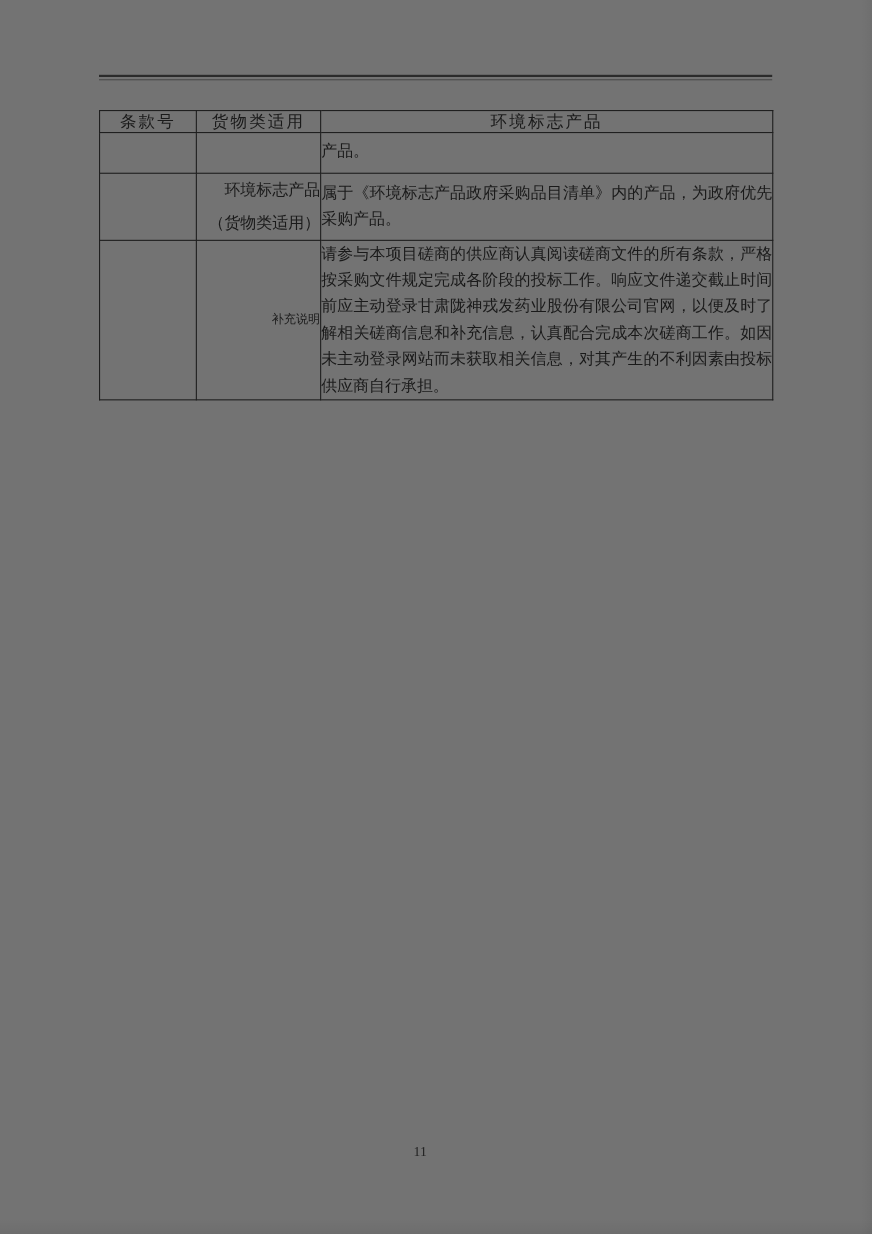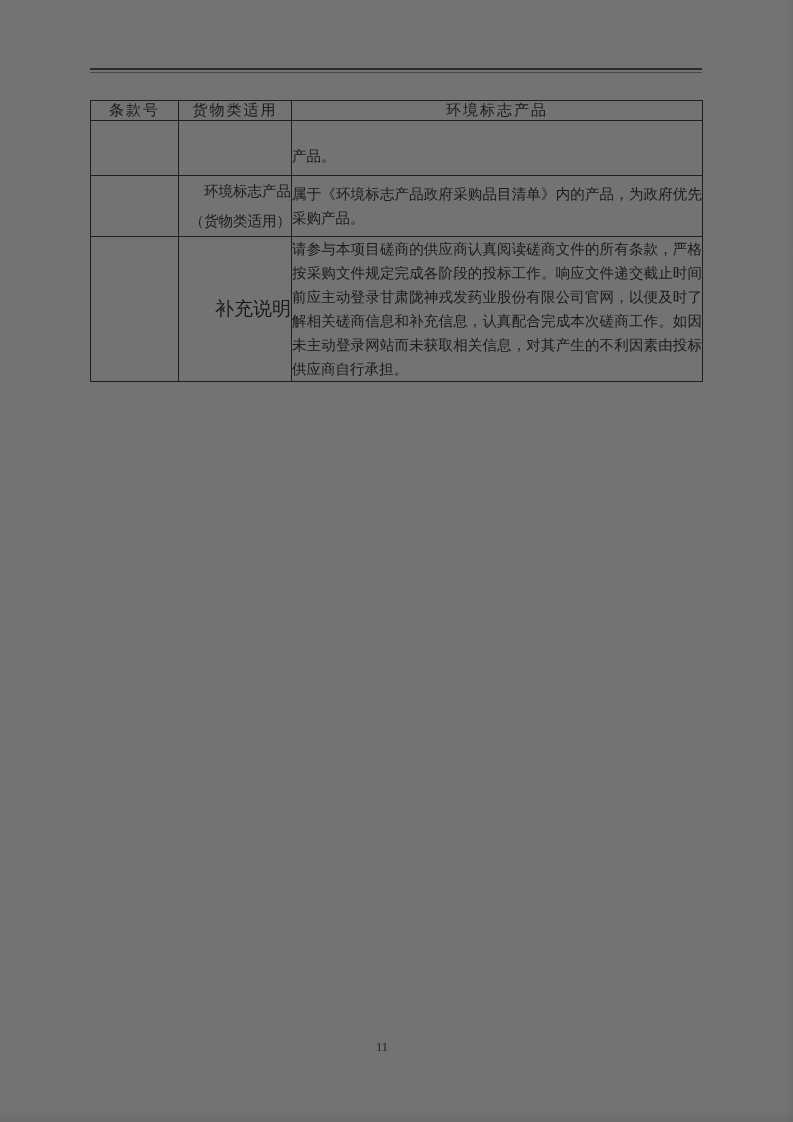--- a/index.html
+++ b/index.html
@@ -85,26 +85,26 @@
 
   .cell-body {
     font-size: 14.5px;
     line-height: 24px;
     padding: 5px 10px 5px 12px;
     text-align: justify;
     text-justify: inter-ideograph;
   }
   .cell-body.short {
     line-height: 30px;
-    padding-top: 20px;
+    padding-top: 2px;
     padding-bottom: 4px;
   }
   .cell-empty { height: 31px; }
 
-  .row-tall .cell-center { font-size: 19px; border-radius: 17px; }
+  .row-tall .cell-center { font-size: 11px; border-radius: 17px; }
 
   .page-number {
     position: absolute;
     left: 0;
     top: 1040px;
     width: 764px;
     text-align: center;
     font-size: 12.5px;
     color: #222;
     font-family: "Liberation Serif", "DejaVu Serif", serif;

